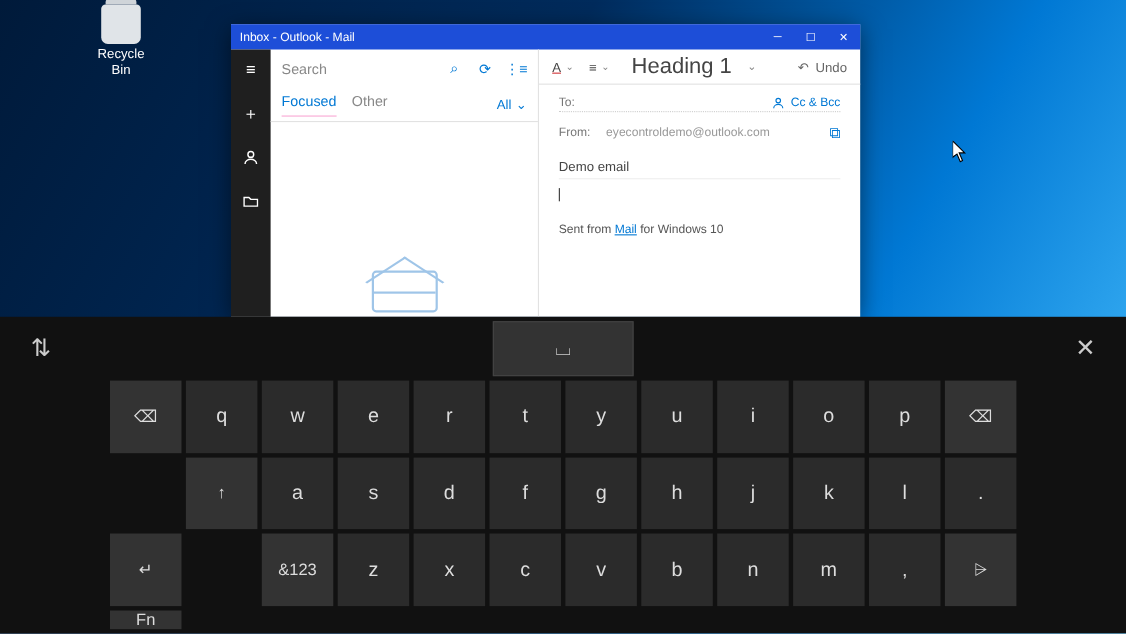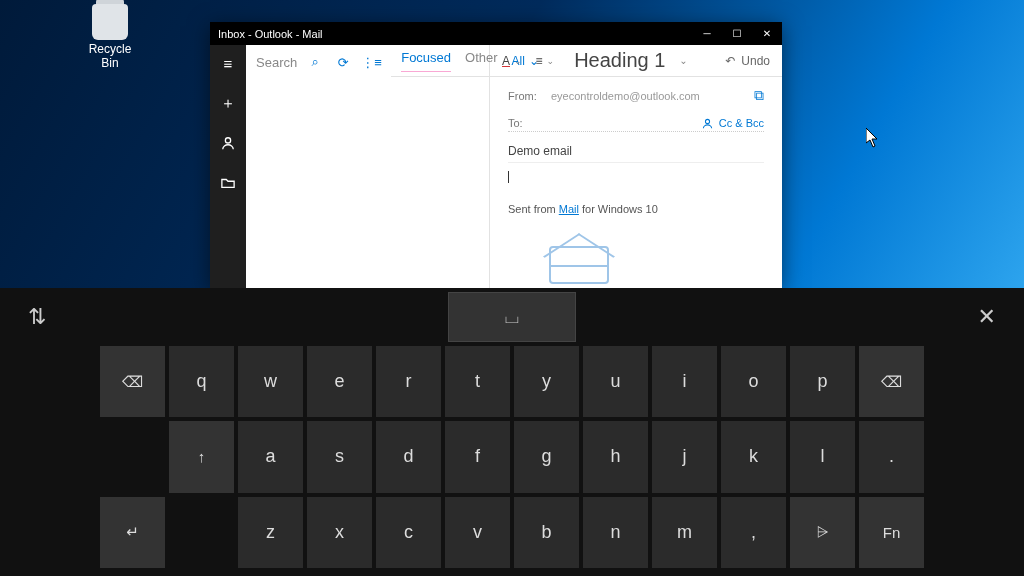--- a/index.html
+++ b/index.html
@@ -6,30 +6,30 @@
 html, body { width: 1024px; height: 576px; overflow: hidden; }
 body { background: linear-gradient(120deg, #001a3a 0%, #002b5c 40%, #0078d4 70%, #4cc2ff 100%); position: relative; }
 
 .desktop-icon { position: absolute; top: 4px; left: 80px; width: 60px; text-align: center; color: #fff; font-size: 12px; }
 .desktop-icon .bin { width: 36px; height: 36px; margin: 0 auto 2px; background: #e0e4e8; border-radius: 4px 4px 6px 6px; position: relative; }
 .desktop-icon .bin::before { content:""; position:absolute; top:-5px; left:4px; right:4px; height:5px; background:#cfd4d9; border-radius:3px 3px 0 0; }
 
 .cursor { position:absolute; top:128px; left:866px; width:14px; height:20px; pointer-events:none; }
 
 .window { position:absolute; top:22px; left:210px; width:572px; height:266px; background:#fff; box-shadow:0 4px 20px rgba(0,0,0,.5); display:flex; flex-direction:column; }
-.titlebar { height:23px; background:#000000; color:#fff; display:flex; align-items:center; font-size:11px; padding-left:8px; }
+.titlebar { height:23px; background:#1d4ed8; color:#fff; display:flex; align-items:center; font-size:11px; padding-left:8px; }
 .titlebar .spacer { flex:1; }
 .titlebar .winbtn { width:30px; height:23px; display:flex; align-items:center; justify-content:center; color:#fff; font-size:10px; }
 
 .content { flex:1; display:flex; min-height:0; }
 
 .rail { width:36px; background:#1f1f1f; display:flex; flex-direction:column; align-items:center; padding-top:4px; gap:12px; color:#fff; }
 .rail .railbtn { width:36px; height:28px; display:flex; align-items:center; justify-content:center; font-size:15px; }
 
-.inboxpane { width:244px; border-right:1px solid #e2e2e2; display:flex; flex-direction:row; }
+.inboxpane { width:244px; border-right:1px solid #e2e2e2; display:flex; flex-direction:column; }
 .searchrow { height:34px; display:flex; align-items:center; padding:0 10px; gap:8px; color:#0078d4; }
 .searchrow .searchtext { flex:1; color:#888; font-size:13px; }
 .searchrow .iconbtn { width:20px; color:#0078d4; font-size:13px; text-align:center; }
 .tabsrow { height:32px; display:flex; align-items:center; padding:0 10px; font-size:13px; border-bottom:1px solid #e2e2e2; }
 .tabsrow .tab { margin-right:14px; color:#888; padding-bottom:6px; }
 .tabsrow .tab.active { color:#0078d4; border-bottom:1px solid #f9a8d4; }
 .tabsrow .allfilter { margin-left:auto; color:#0078d4; font-size:12px; display:flex; align-items:center; gap:4px; }
 .emptyinbox { flex:1; display:flex; align-items:flex-end; justify-content:center; padding-bottom:4px; }
 .envelope { width:60px; height:38px; border:2px solid #9fc5e8; border-radius:4px; position:relative; }
 .envelope::before { content:""; position:absolute; top:0; left:0; right:0; height:50%; border-bottom:2px solid #9fc5e8; transform-origin:top; }
@@ -132,35 +132,35 @@
           </span>
         <span class="fbtn">≡ <span style="font-size:9px;color:#888">⌄</span></span>
         <span class="heading">Heading 1</span>
         <span class="fbtn" style="font-size:10px;color:#888">⌄</span>
         <span class="undo">
           <span>↶</span>
           <span>Undo</span>
         </span>
       </div>
       <div class="fields">
-        <div class="fieldrow">
-          <span class="label">From:</span>
-          <span class="val">eyecontroldemo@outlook.com</span>
-          <span class="popicon">⧉</span>
-        </div>
         <div class="fieldrow to">
           <span class="label">To:</span>
           <span class="val"></span>
           <span class="ccbcc">
             <svg width="11" height="11" viewBox="0 0 16 16" fill="none" stroke="#0078d4" stroke-width="1.5">
                 <circle cx="8" cy="5" r="3"></circle>
                 <path d="M2 15c0-3 3-5 6-5s6 2 6 5"></path>
               </svg>
             <span>Cc &amp; Bcc</span>
           </span>
+        </div>
+        <div class="fieldrow">
+          <span class="label">From:</span>
+          <span class="val">eyecontroldemo@outlook.com</span>
+          <span class="popicon">⧉</span>
         </div>
         <div class="subject">Demo email</div>
         <div class="body"><span style="border-left:1px solid #333;">&nbsp;</span></div>
         <div class="sig">
           <span>Sent from </span><a href="#">Mail</a><span> for Windows 10</span>
         </div>
       </div>
     </div>
   </div>
 </div>
@@ -191,20 +191,21 @@
       <div class="key">d</div>
       <div class="key">f</div>
       <div class="key">g</div>
       <div class="key">h</div>
       <div class="key">j</div>
       <div class="key">k</div>
       <div class="key">l</div>
       <div class="key">.</div>
       <div class="key special">↵</div>
       <div style="visibility: hidden;"></div>
+      <div class="key special">&amp;123</div>
       <div class="key">z</div>
       <div class="key">x</div>
       <div class="key">c</div>
       <div class="key">v</div>
       <div class="key">b</div>
       <div class="key">n</div>
       <div class="key">m</div>
       <div class="key">,</div>
       <div class="key special">⩥</div>
       <div class="key special">Fn</div>

